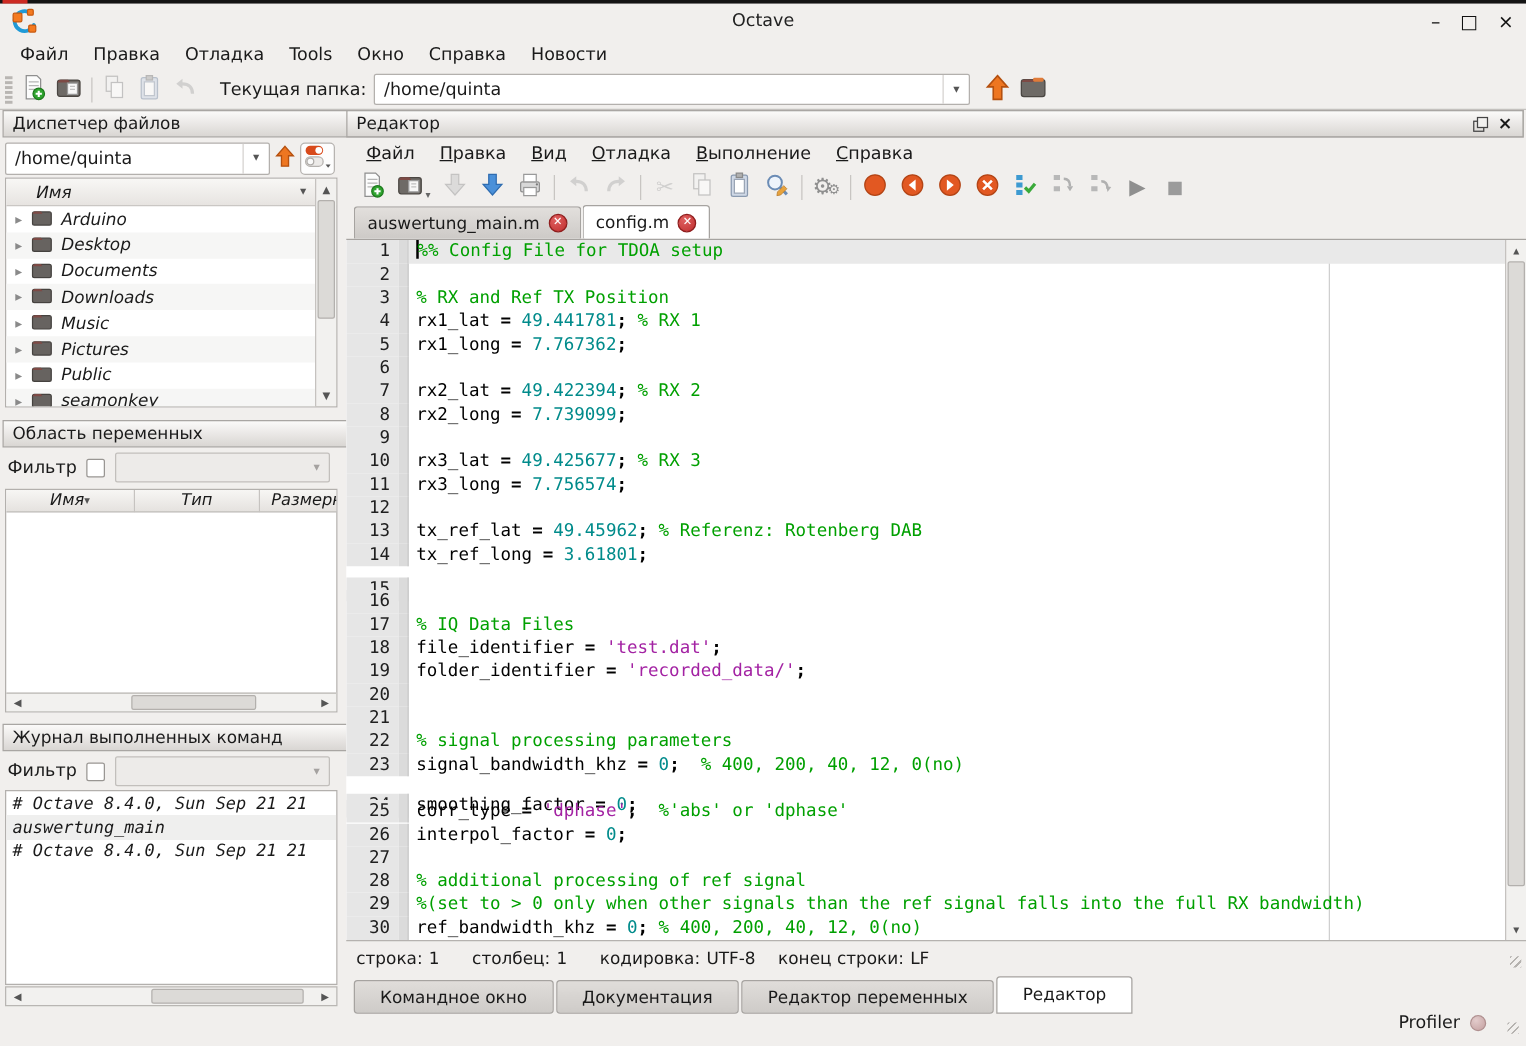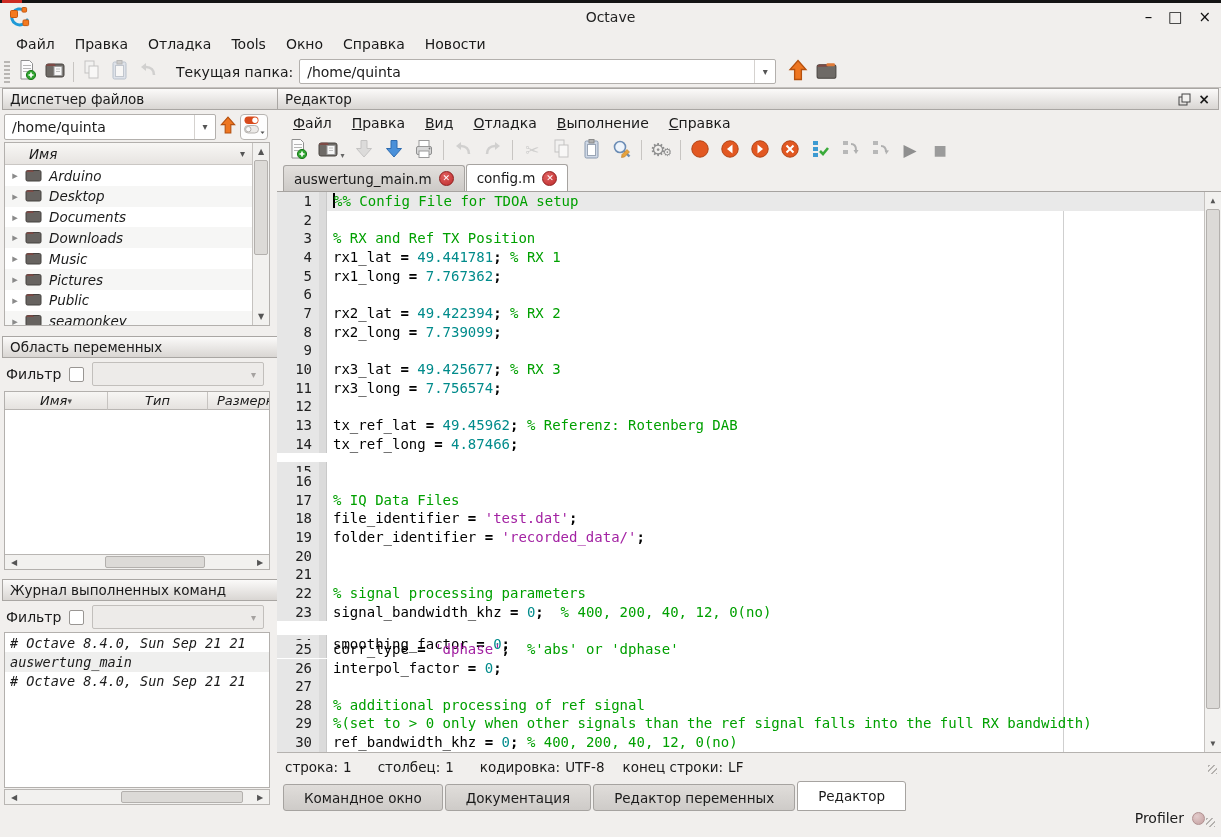--- a/index.html
+++ b/index.html
@@ -595,21 +595,21 @@
           <div class="ct"></div>
         </div>
         <div class="cl" style="top: 223.92px;">
           <div class="ln">13</div>
           <div class="bp"></div>
           <div class="ct"><span class="seg-p">tx_ref_lat </span><span class="seg-o">= </span><span class="seg-n">49.45962</span><span class="seg-o">;</span><span class="seg-p"> </span><span class="seg-c">% Referenz: Rotenberg DAB</span></div>
         </div>
         <div class="cl" style="top: 242.58px;">
           <div class="ln">14</div>
           <div class="bp"></div>
-          <div class="ct"><span class="seg-p">tx_ref_long </span><span class="seg-o">= </span><span class="seg-n">4.87466</span><span class="seg-o">;</span></div>
+          <div class="ct"><span class="seg-p">tx_ref_long </span><span class="seg-o">= </span><span class="seg-n">3.61801</span><span class="seg-o">;</span></div>
         </div>
         <div class="cl" style="top: 270px;">
           <div class="ln">15</div>
           <div class="bp"></div>
           <div class="ct"></div>
         </div>
         <div class="cl" style="top: 279.9px;">
           <div class="ln">16</div>
           <div class="bp"></div>
           <div class="ct"></div>
@@ -713,19 +713,19 @@
     <span class="grip-corner" style="right:4px; bottom:6px;"></span>
   </div>
 
   <div class="bottom-tabs" id="bottom-tabs" style="left:283px; top:781px; height:30px;">
       <div class="btab">Командное окно</div>
       <div class="btab">Документация</div>
       <div class="btab">Редактор переменных</div>
       <div class="btab active">Редактор</div>
     </div>
 
-  <div class="profiler" style="right:16px; top:810px;align-items:center;">
+  <div class="profiler" style="right:32px; top:810px;align-items:center;">
     <span>Profiler</span>
     <span class="prof-dot"></span>
   </div>
   <div class="grip-corner" style="right:6px; top:818px;"></div>
 
 </div>
 
 </body></html>

